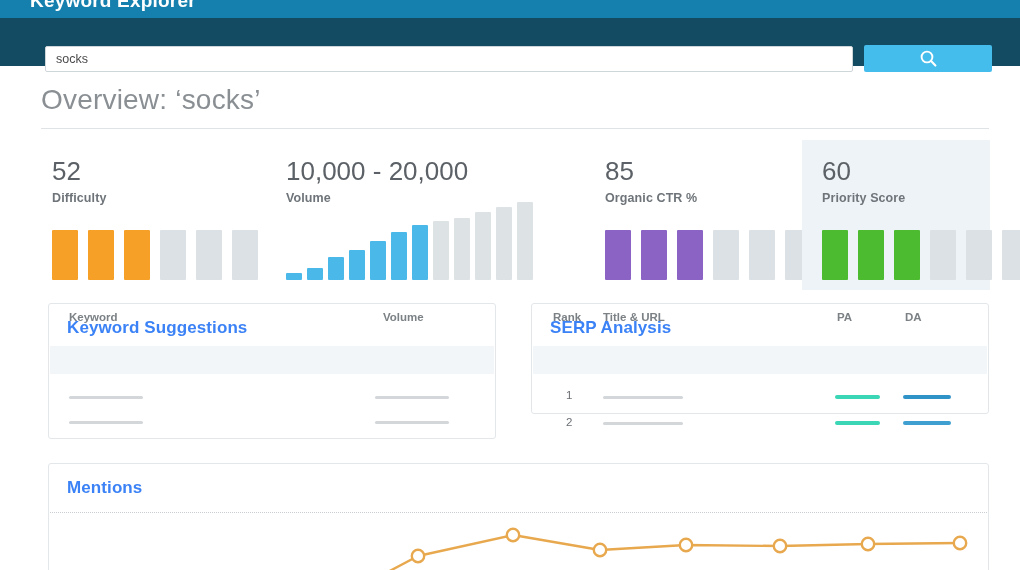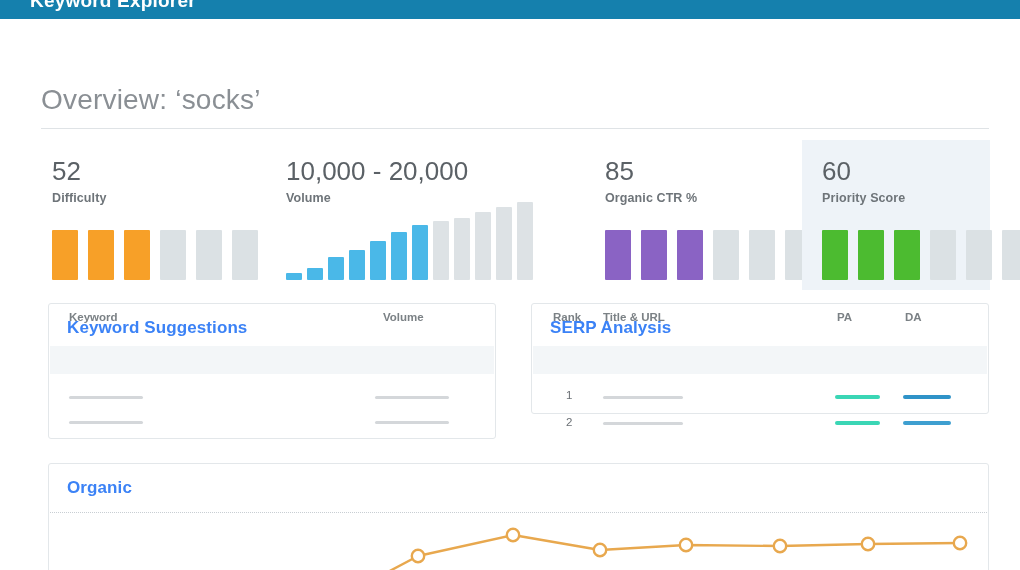--- a/index.html
+++ b/index.html
@@ -107,20 +107,31 @@
 </style>
 </head>
 <body>
 
 <div id="app">
 
   <div class="brandbar">
     <div class="brand-title">Keyword Explorer</div>
   </div>
 
+  <div class="searchbar">
+    <input class="search-input" type="text" value="socks" placeholder="Enter a keyword" style="">
+    <button class="search-btn">
+      <span>
+        <svg width="19" height="19" viewBox="0 0 19 19">
+          <circle cx="8" cy="8" r="5.4" fill="none" stroke="#ffffff" stroke-width="1.9"></circle>
+          <line x1="12.1" y1="12.1" x2="16.4" y2="16.6" stroke="#ffffff" stroke-width="2.1" stroke-linecap="round"></line>
+        </svg>
+      </span>
+    </button>
+  </div>
 
   <div class="overview-title">Overview: ‘socks’</div>
   <div class="title-rule"></div>
 
   <div class="metrics">
 
     <div class="metric" id="m-difficulty" style="left:52px; width:205px;">
       <div class="m-value">52</div>
       <div class="m-label">Difficulty</div>
       <div class="bars" id="bars-difficulty">
@@ -204,21 +215,21 @@
     <div class="metricline" style="left:303px; top:91px; width:45px; background:#3ad6b5;"></div>
     <div class="metricline" style="left:371px; top:91px; width:48px; background:#2f93c8;"></div>
 
     <div class="rank" style="left:34px; top:112px;">2</div>
     <div class="skel" style="left:71px; top:118px; width:80px;"></div>
     <div class="metricline" style="left:303px; top:117px; width:45px; background:#3ad6b5;"></div>
     <div class="metricline" style="left:371px; top:117px; width:48px; background:#3e9fd0;"></div>
   </div>
 
   <div class="card" style="left:48px; top:463px; width:941px; height:120px; overflow:hidden;">
-    <div class="card-title">Organic</div>
+    <div class="card-title">Mentions</div>
     <div class="dotted-rule"></div>
   </div>
 
   <svg class="chart-svg" width="1020" height="570">
     <g id="mentions-chart-group">
         <path d="M335 600 L418 556 L513 535 L600 550 L686 545 L780 546 L868 544 L960 543" fill="none" stroke="#e8a84e" stroke-width="2.4" stroke-linejoin="round"></path>
         <circle cx="418" cy="556" r="6.2" fill="#ffffff" stroke="#e8a84e" stroke-width="2.4"></circle>
         <circle cx="513" cy="535" r="6.2" fill="#ffffff" stroke="#e8a84e" stroke-width="2.4"></circle>
         <circle cx="600" cy="550" r="6.2" fill="#ffffff" stroke="#e8a84e" stroke-width="2.4"></circle>
         <circle cx="686" cy="545" r="6.2" fill="#ffffff" stroke="#e8a84e" stroke-width="2.4"></circle>

